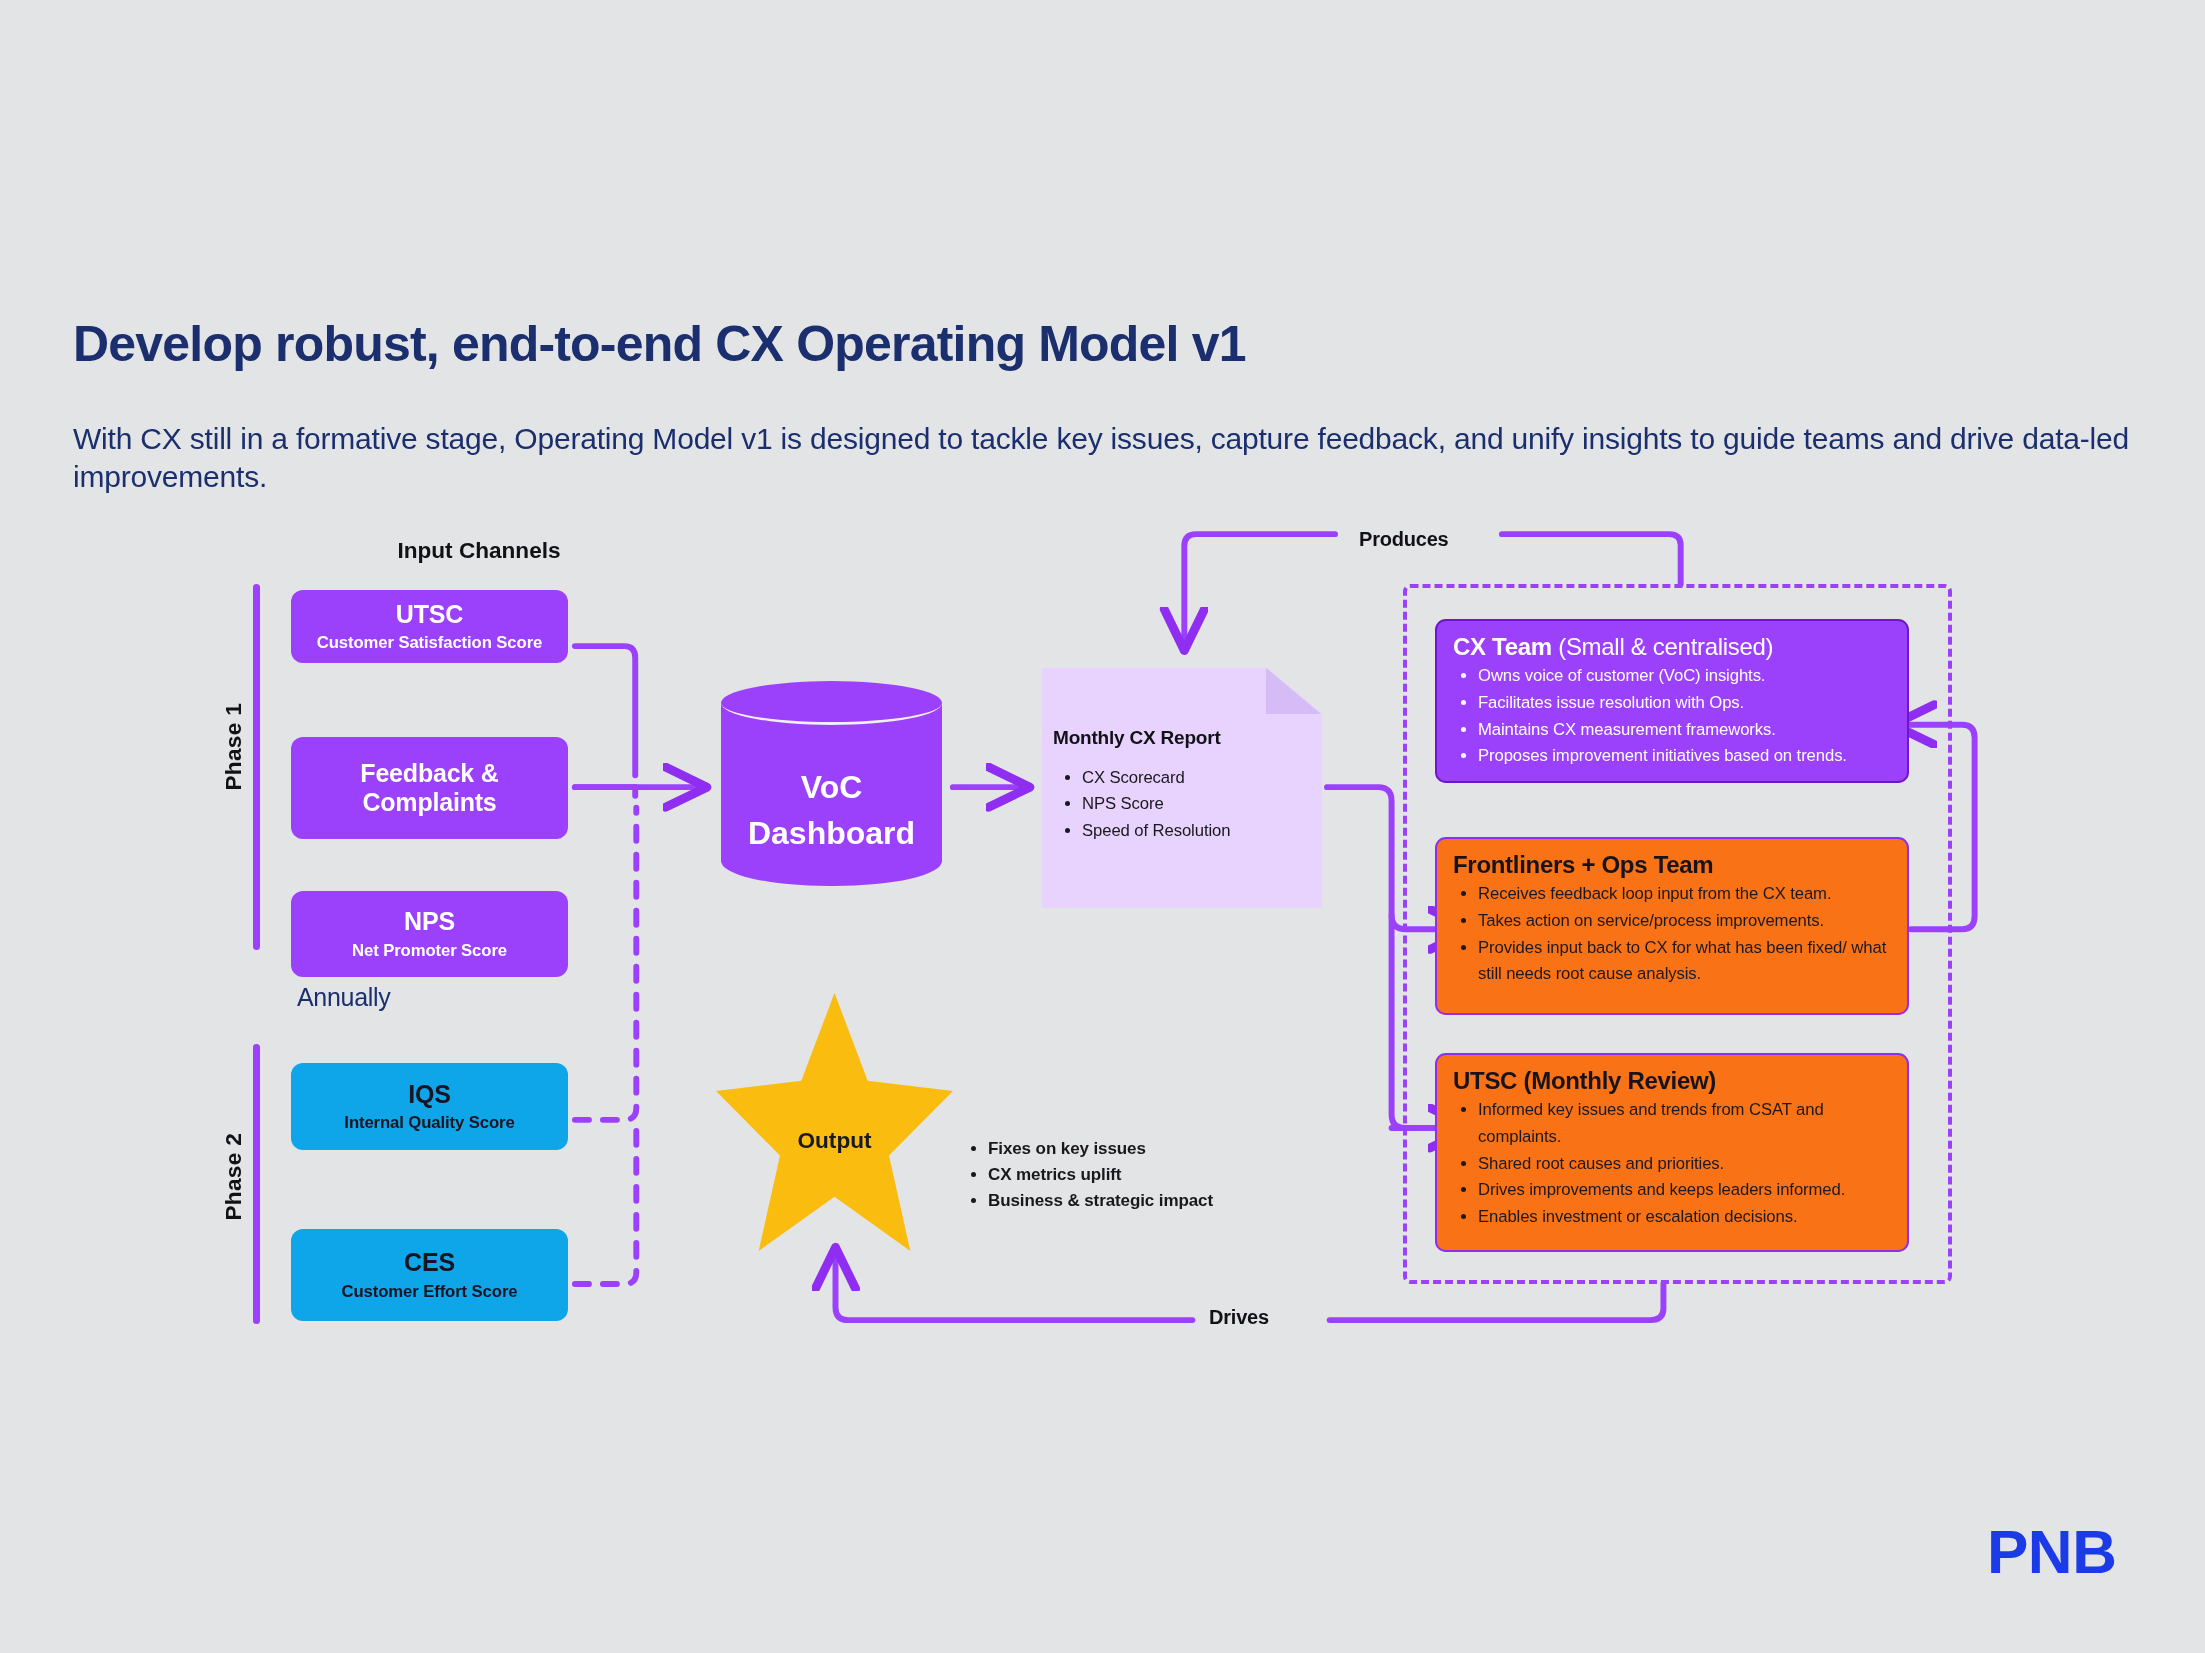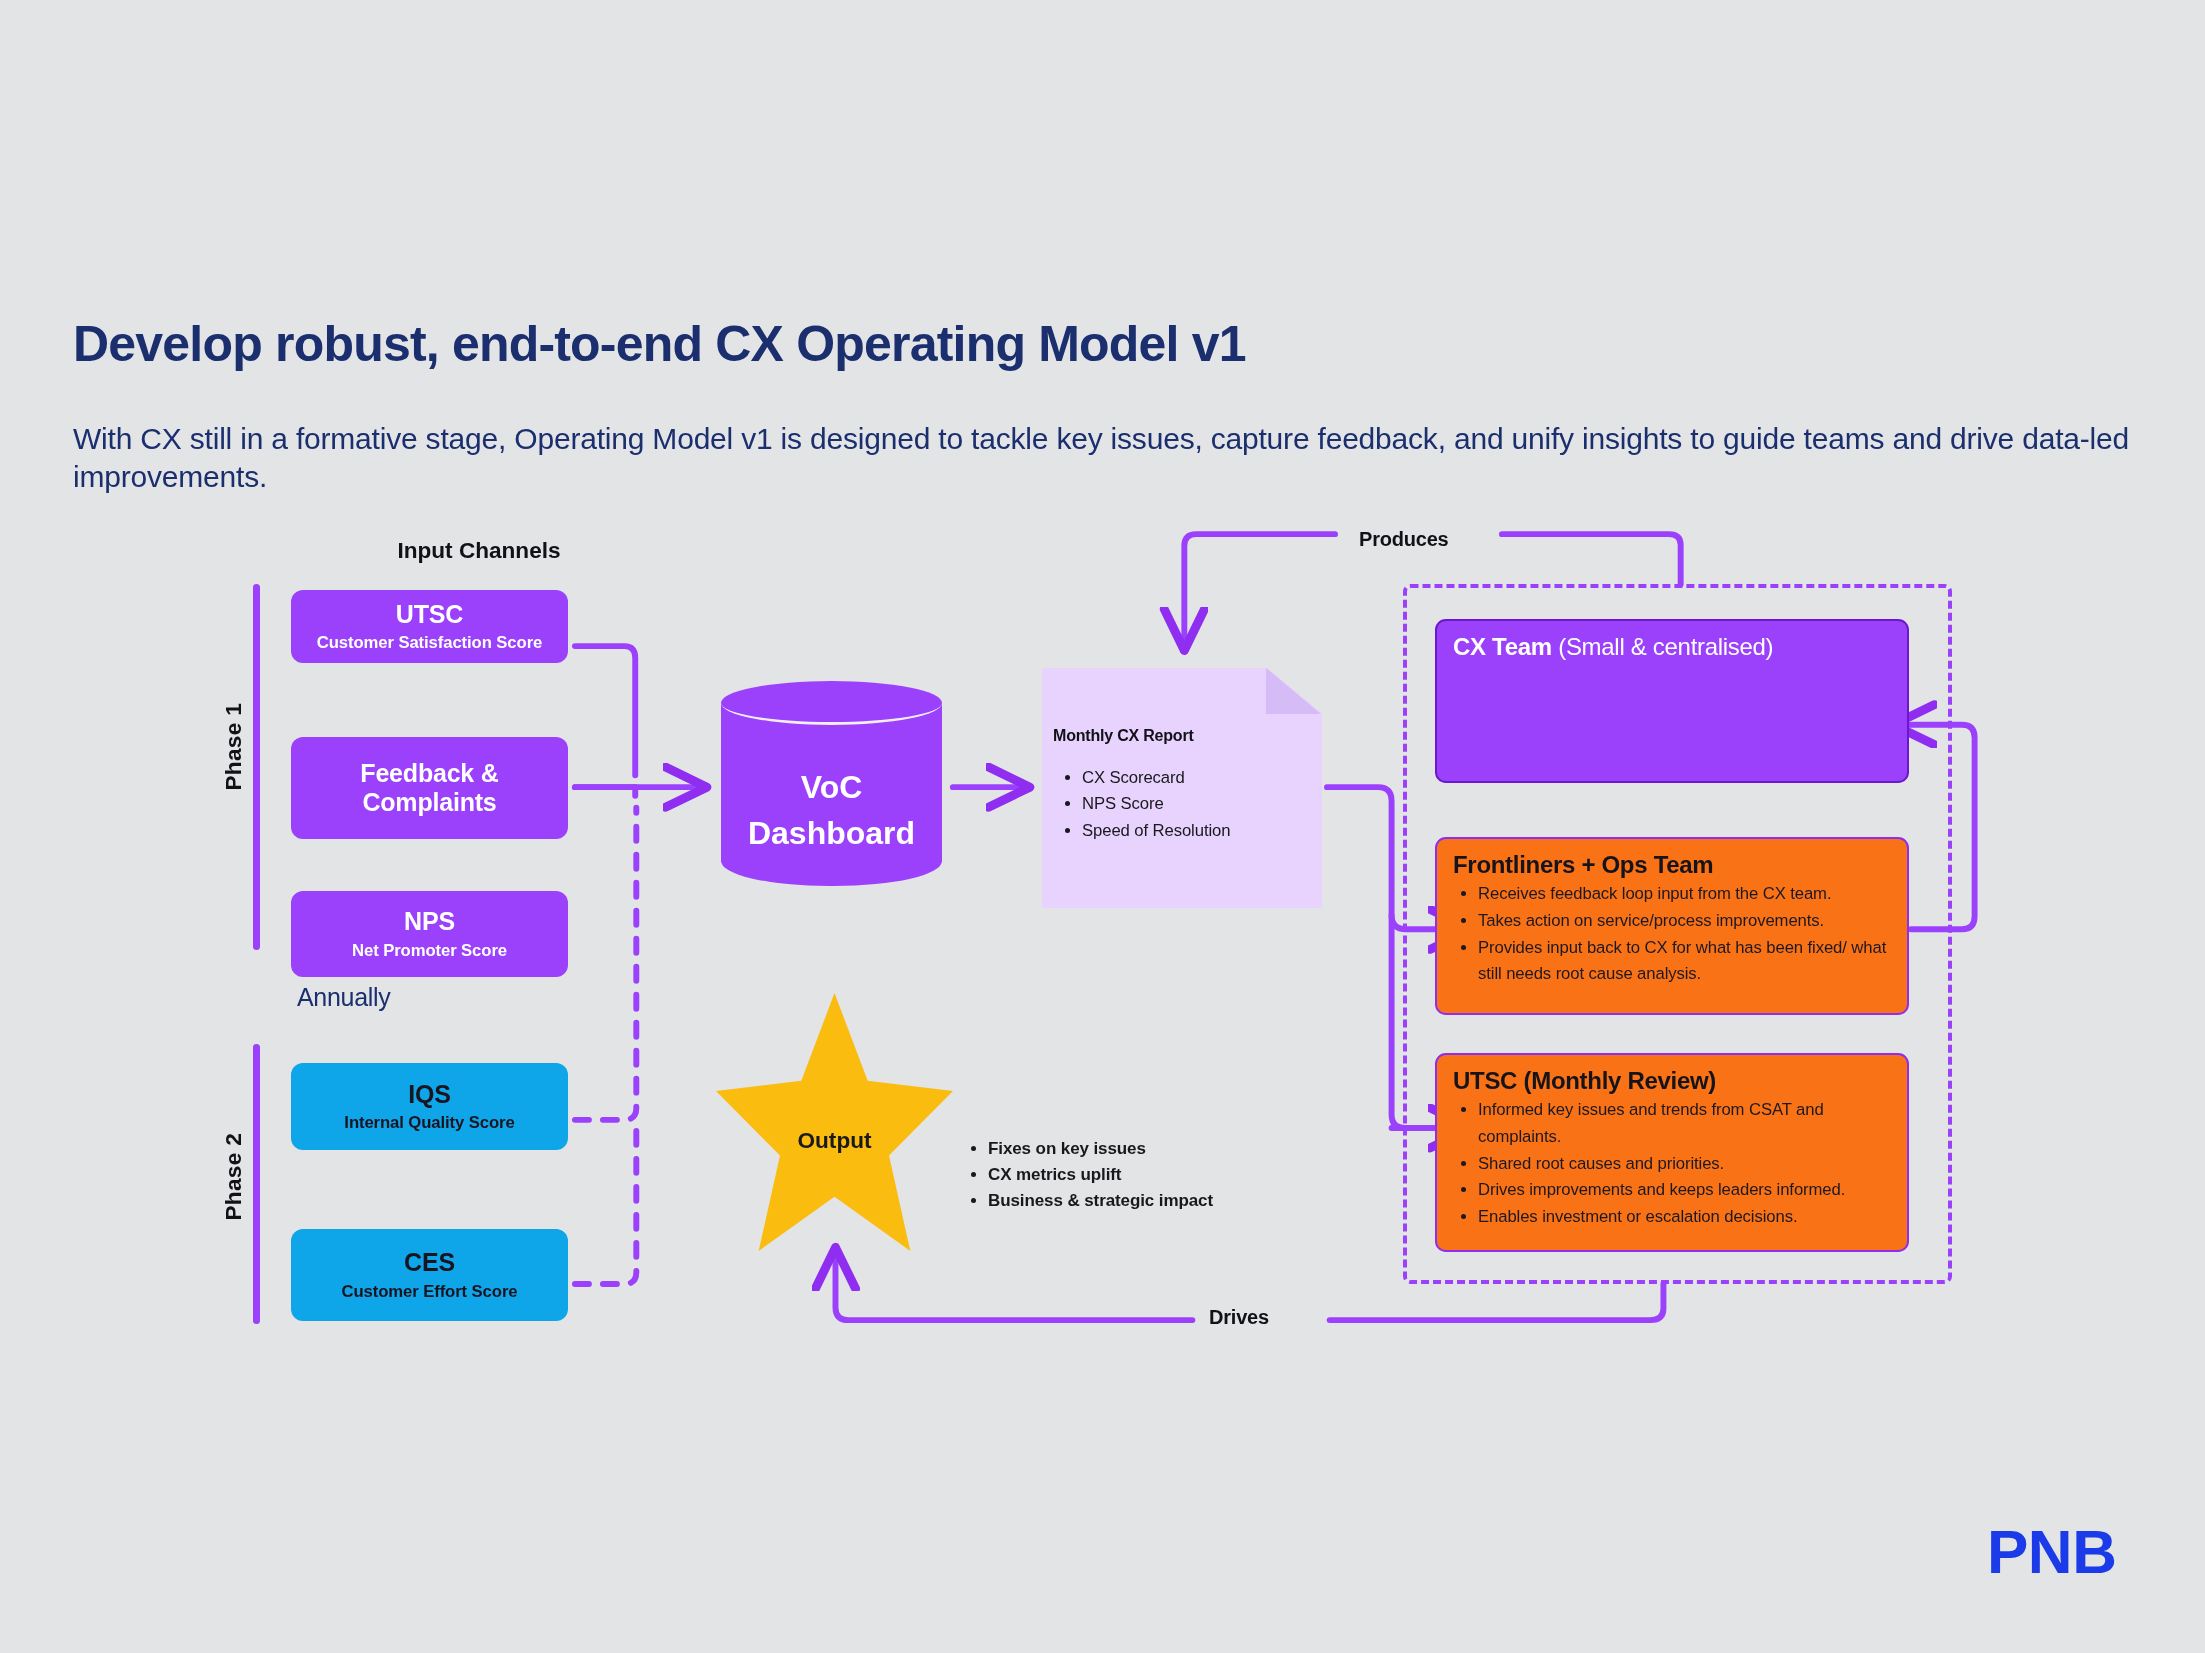--- a/index.html
+++ b/index.html
@@ -84,21 +84,21 @@
     background:#e7d3fd;
     clip-path: polygon(0 0, 80.5% 0, 100% 19%, 100% 100%, 0 100%);
   }
   #cx-report-fold {
     position:absolute; left:1266px; top:668px; width:55px; height:46px;
     background:#d6bcf6;
     clip-path: polygon(0 0, 100% 100%, 0 100%);
   }
   #cx-report-title {
     position:absolute; left:1053px; top:727px; width:258px;
-    font-size:16px; font-weight:bold; color:#111116; letter-spacing:-0.2px;
+    font-size:19px; font-weight:bold; color:#111116; letter-spacing:-0.2px;
   }
   #cx-report-list {
     position:absolute; left:1058px; top:765px; width:253px;
     margin:0; padding-left:24px; list-style:disc;
   }
   #cx-report-list li {
     font-size:16.7px; color:#19181d; line-height:1.58; letter-spacing:-0.1px;
   }
 
   
@@ -259,20 +259,26 @@
   <ul id="output-list">
     <li>Fixes on key issues</li>
     <li>CX metrics uplift</li>
     <li>Business &amp; strategic impact</li>
   </ul>
 
   <div id="team-group-box"></div>
 
   <div class="team-panel solid" id="team-panel-cx">
     <div class="team-title"><span>CX Team </span><span class="thin">(Small &amp; centralised)</span></div>
+    <ul class="team-list">
+      <li>Owns voice of customer (VoC) insights.</li>
+      <li>Facilitates issue resolution with Ops.</li>
+      <li>Maintains CX measurement frameworks.</li>
+      <li>Proposes improvement initiatives based on trends.</li>
+    </ul>
   </div>
 
   <div class="team-panel outline" id="team-panel-front">
     <div class="team-title"><span>Frontliners + Ops Team</span></div>
     <ul class="team-list">
       <li>Receives feedback loop input from the CX team.</li>
       <li>Takes action on service/process improvements.</li>
       <li>Provides input back to CX for what has been fixed/ what still needs root cause analysis.</li>
     </ul>
   </div>

